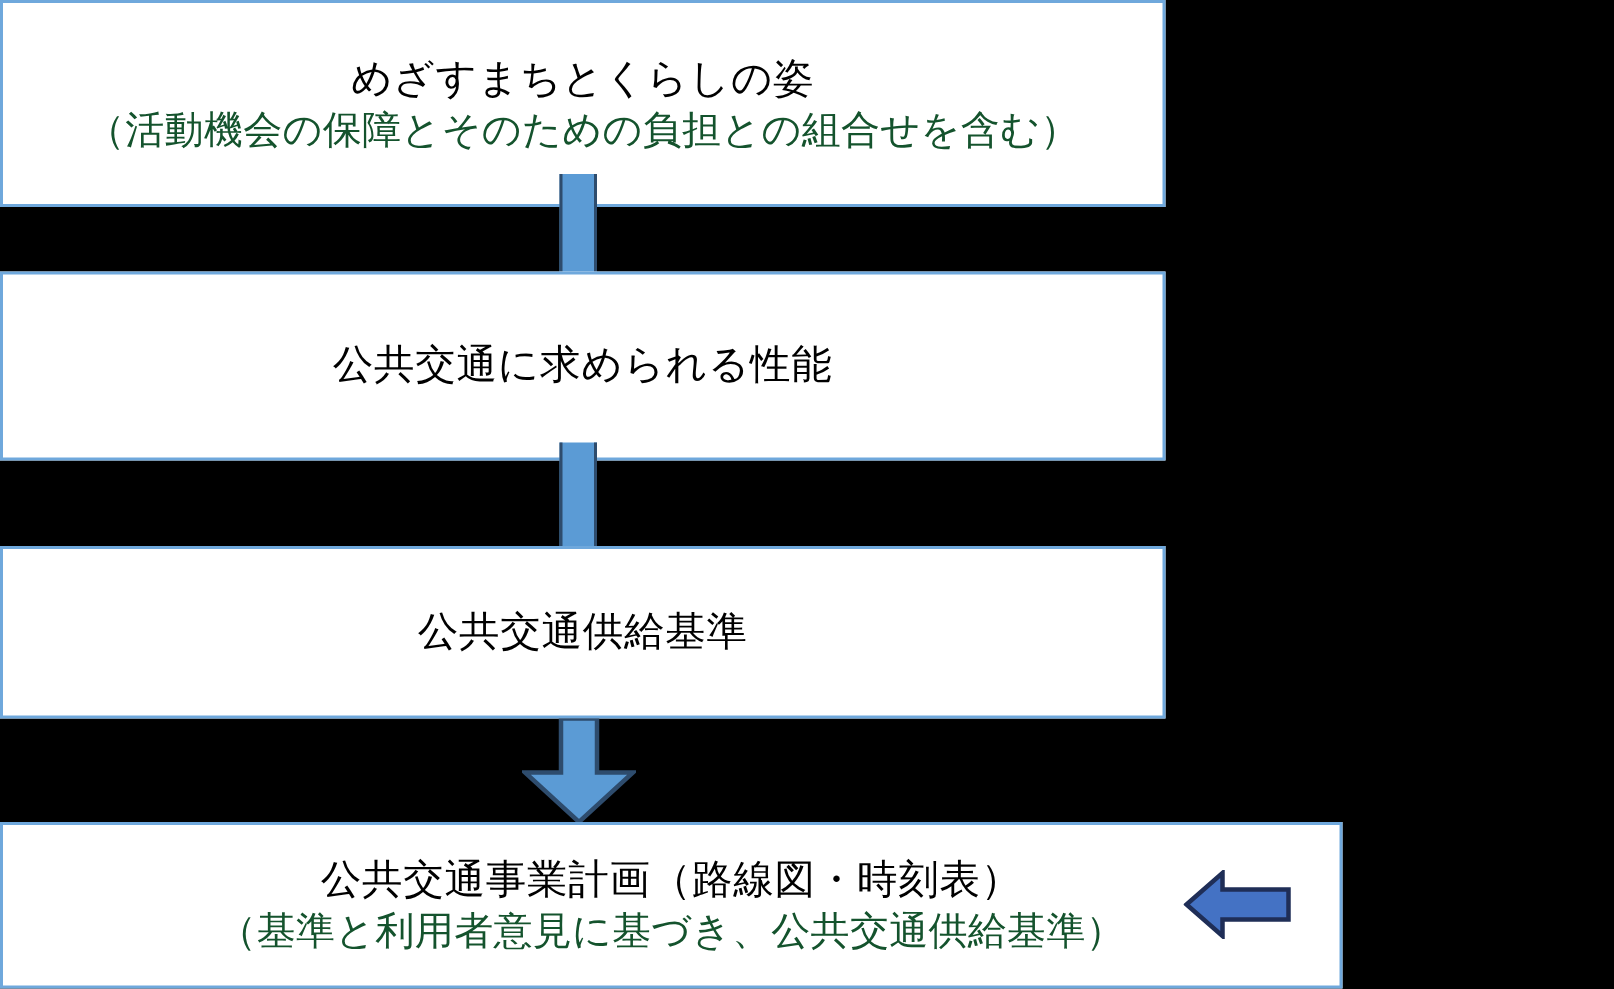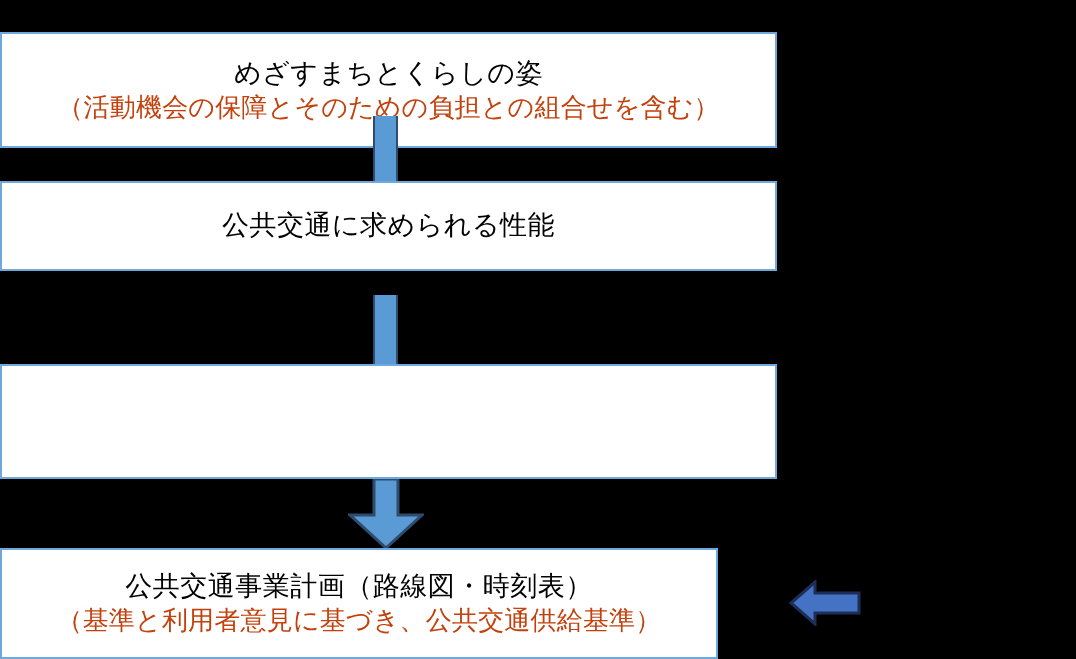--- a/index.html
+++ b/index.html
@@ -39,31 +39,31 @@
   }
 
   .line-primary {
     color: #000000;
     font-size: 27px;
     letter-spacing: 0.5px;
     white-space: nowrap;
   }
 
   .line-secondary {
-    color: #c2410c;
+    color: #14532d;
     font-size: 26px;
     letter-spacing: 0.2px;
     white-space: nowrap;
   }
 
   
-  #box-vision   { left: 0px;  top: 0px;   width: 777px; height: 116px; margin-top: 32px; }
-  #box-perf     { left: 0px;  top: 181px; width: 777px; height: 90px; }
+  #box-vision   { left: 0px;  top: 0px;   width: 777px; height: 138px; }
+  #box-perf     { left: 0px;  top: 181px; width: 777px; height: 126px; }
   #box-standard { left: 0px;  top: 364px; width: 777px; height: 115px; }
-  #box-plan     { left: 0px;  top: 548px; width: 718px; height: 111px; }
+  #box-plan     { left: 0px;  top: 548px; width: 895px; height: 111px; }
 
   
   .connector-bar {
     position: absolute;
     box-sizing: border-box;
     background: #5B9BD5;
     border-left: 2px solid #2E4C6D;
     border-right: 2px solid #2E4C6D;
   }
   #connector-1 { left: 373px; top: 116px; width: 25px; height: 66px; }
@@ -97,20 +97,21 @@
 
   <div class="connector-bar" id="connector-1"></div>
 
   <div class="node-box" id="box-perf">
     <div class="line-primary">公共交通に求められる性能</div>
   </div>
 
   <div class="connector-bar" id="connector-2"></div>
 
   <div class="node-box" id="box-standard">
+    <div class="line-primary">公共交通供給基準</div>
   </div>
 
   <div class="arrow-down-wrap">
     <svg class="arrow-svg" viewBox="0 0 76 70" preserveAspectRatio="none">
       <polygon points="26,0 50,0 50,36 74,36 38,69 2,36 26,36" fill="#5B9BD5" stroke="#2E4C6D" stroke-width="3" stroke-linejoin="miter"></polygon>
     </svg>
   </div>
 
   <div class="node-box" id="box-plan">
     <div class="line-primary">公共交通事業計画（路線図・時刻表）</div>

